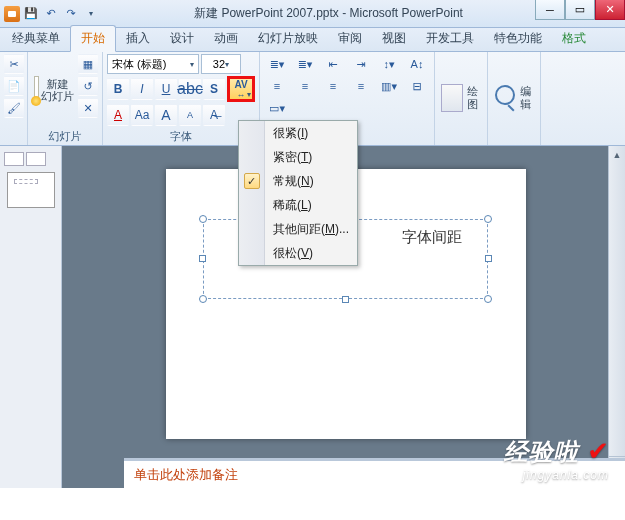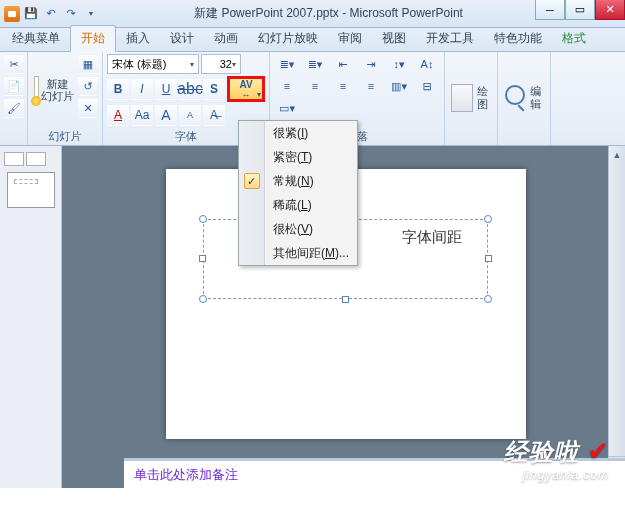--- a/index.html
+++ b/index.html
@@ -31,23 +31,23 @@
 .rbtn { width:22px; height:22px; display:flex; align-items:center; justify-content:center; font-size:12px; border:1px solid transparent; border-radius:2px; color:#2a5a9a; background:linear-gradient(#fdfdfe,#eaf0f8); }
 .rbtn.sm { width:20px; height:20px; font-size:11px; }
 .big-btn { width:44px; display:flex; flex-direction:row; align-items:center; justify-content:center; gap:2px; padding:4px 2px; }
 .big-btn .ico { width:28px; height:28px; }
 .big-btn .lbl { font-size:11px; color:#345; text-align:center; line-height:1.1; }
 
 .col { display:flex; flex-direction:column; gap:2px; }
 .row { display:flex; gap:2px; align-items:center; }
 
 .font-sel { width:92px; height:20px; border:1px solid #a9bfd6; background:#fff; font-size:11px; padding:2px 4px; display:flex; align-items:center; justify-content:space-between; }
-.size-sel { width:40px; height:20px; border:1px solid #a9bfd6; background:#fff; font-size:11px; padding:0 4px; display:flex; align-items:center; justify-content:flex-end; }
-
-.av-btn { border:3px solid #e11; background:linear-gradient(#ffe9a8,#ffd15e); width:38px; height:26px; display:flex; align-items:center; justify-content:center; position:relative; }
+.size-sel { width:40px; height:20px; border:1px solid #a9bfd6; background:#fff; font-size:11px; padding:0 4px; display:flex; align-items:center; justify-content:center; }
+
+.av-btn { border:3px solid #e11; background:linear-gradient(#ffe9a8,#ffd15e); width:28px; height:26px; display:flex; align-items:center; justify-content:center; position:relative; }
 .av-inner { font-size:10px; font-weight:bold; color:#2a5a9a; display:flex; flex-direction:column; align-items:center; line-height:1; }
 .av-arrow { font-size:9px; color:#2a5a9a; }
 
 
 .para-btn { width:26px; height:20px; border:1px solid transparent; display:flex; align-items:center; justify-content:center; font-size:11px; color:#2a5a9a; }
 
 
 .dropdown { position:absolute; left:238px; top:120px; width:120px; background:#f3f3f3; border:1px solid #9aa; box-shadow:2px 2px 4px rgba(0,0,0,.25); z-index:50; }
 .dropdown .item { display:flex; align-items:center; height:24px; font-size:12px; color:#222; }
 .dropdown .chk { width:26px; display:flex; align-items:center; justify-content:center; background:linear-gradient(90deg,#eceef2,#e4e7ee); height:100%; border-right:1px solid #d0d4dd; }
@@ -71,21 +71,21 @@
 .h-bl { left:-5px; bottom:-5px; } .h-br { right:-5px; bottom:-5px; }
 .h-t { left:50%; margin-left:-4px; top:-5px; } .h-b { left:50%; margin-left:-4px; bottom:-5px; }
 .h-l { top:50%; margin-top:-4px; left:-5px; } .h-r { top:50%; margin-top:-4px; right:-5px; }
 .tb-text { position:absolute; left:198px; top:8px; font-size:15px; color:#333; }
 .vscroll { position:absolute; right:0; top:0; width:17px; bottom:0; background:linear-gradient(90deg,#e8edf3,#d7dfe9); border-left:1px solid #b5c3d3; }
 .vscroll .arrow { height:17px; display:flex; align-items:center; justify-content:center; font-size:9px; color:#567; }
 .vscroll .nav-btns { position:absolute; bottom:0; width:100%; }
 .nav-btn { height:16px; border-top:1px solid #b5c3d3; display:flex; align-items:center; justify-content:center; font-size:9px; color:#567; }
 
 
-.notes { position:absolute; left:62px; right:0; bottom:0; height:30px; background:#fff; border-top:3px solid #b9c8da; font-size:13px; color:#6d28d9; padding:5px 10px; }
+.notes { position:absolute; left:62px; right:0; bottom:0; height:30px; background:#fff; border-top:3px solid #b9c8da; font-size:13px; color:#c2410c; padding:5px 10px; }
 
 
 .watermark { position:absolute; right:16px; bottom:38px; color:#fff; text-align:right; z-index:40; text-shadow:0 1px 2px rgba(0,0,0,.4); }
 .watermark .big { font-size:24px; font-style:italic; font-weight:bold; letter-spacing:1px; }
 .watermark .chk2 { color:#e11; font-size:26px; margin-left:4px; }
 .watermark .small { font-size:12px; font-style:italic; letter-spacing:1px; }
 .ico-newslide { width:28px; height:28px; background:#fff; border:1px solid #bba; position:relative; }
 .ico-newslide:after { content:""; position:absolute; right:-3px; bottom:-3px; width:10px; height:10px; background:radial-gradient(circle,#ffe27a,#f0a500); border-radius:50%; }
 .ico-draw { width:24px; height:24px; background:linear-gradient(#f9f9f9,#e0e6ee); border:1px solid #aac; }
 .ico-edit { width:24px; height:24px; position:relative; }
@@ -251,25 +251,25 @@
         <div class="chk-box">✓</div>
       </div>
       <div class="txt"><span>常规</span>(<span class="und">N</span>)</div>
   </div>
   <div class="item">
     <div class="chk"></div>
       <div class="txt"><span>稀疏</span>(<span class="und">L</span>)</div>
   </div>
   <div class="item">
     <div class="chk"></div>
+      <div class="txt"><span>其他间距</span>(<span class="und">M</span>)<span>...</span></div>
+  </div>
+  <div class="item">
+    <div class="chk"></div>
       <div class="txt"><span>很松</span>(<span class="und">V</span>)</div>
-  </div>
-  <div class="item">
-    <div class="chk"></div>
-      <div class="txt"><span>其他间距</span>(<span class="und">M</span>)<span>...</span></div>
   </div>
 </div>
 
 <div class="workspace">
   <div class="thumb-pane">
     <div class="thumb-tabs">
       <div class="thumb-tab"></div>
       <div class="thumb-tab"></div>
     </div>
     <div class="thumb">

